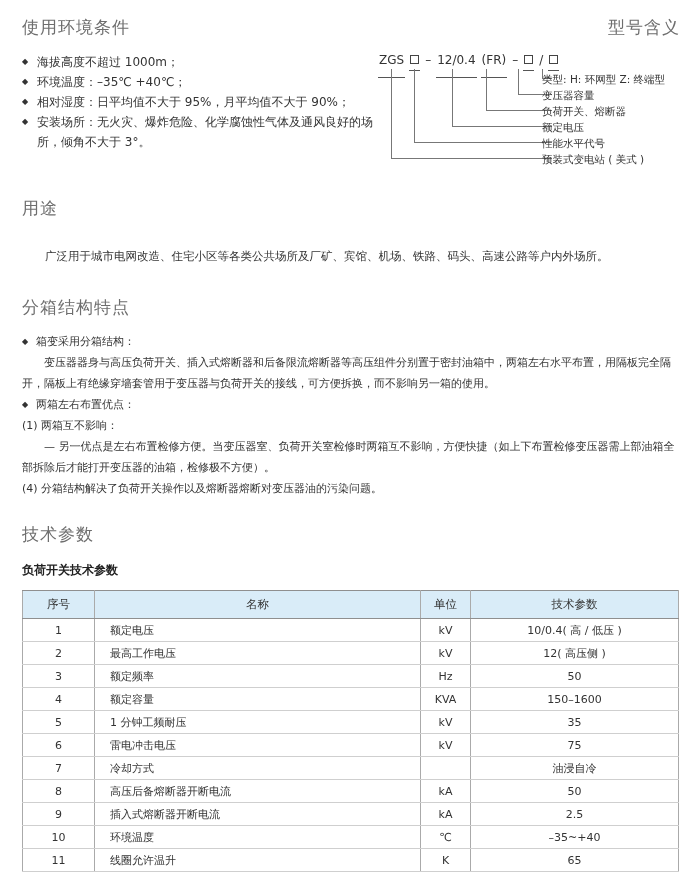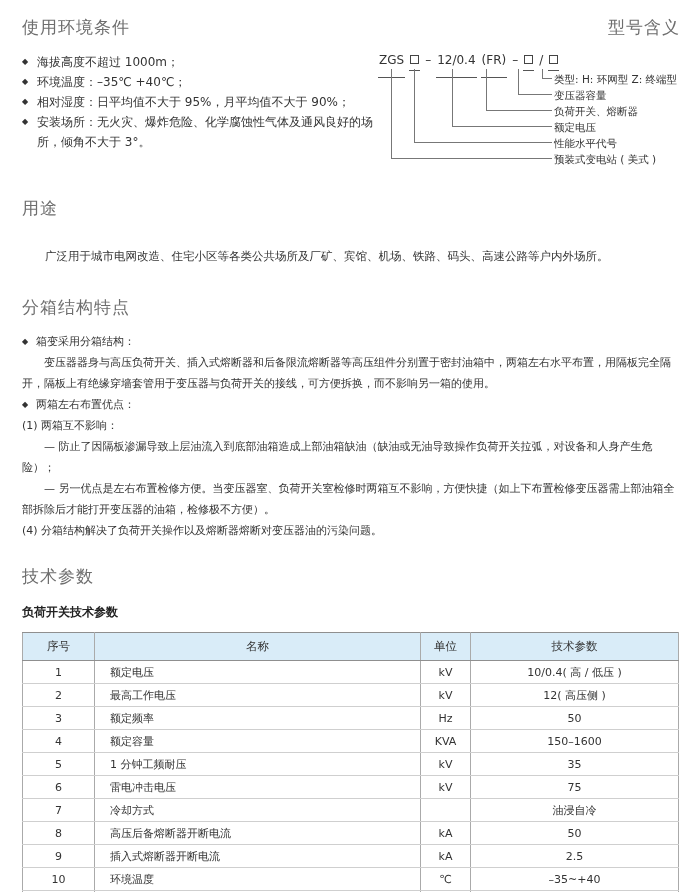--- a/index.html
+++ b/index.html
@@ -28,21 +28,21 @@
   }
 
   
   .diagram { position:relative; height:118px; margin-top:14px; }
   .code-line { position:absolute; left:0; top:0; white-space:nowrap; font-size:12px; color:#333; }
   .code-line .seg { display:inline-block; border-bottom:1px solid #555; padding:0 1px 10px 1px; margin-right:4px; }
   .code-line .sep { display:inline-block; padding:0 1px 2px 1px; margin-right:4px; }
   .code-line .boxseg { display:inline-block; border-bottom:1px solid #555; padding:0 1px 3px 1px; margin-right:4px; }
   .code-line .sq { display:inline-block; width:9px; height:9px; border:1px solid #444; background:#fff; }
   .conn { position:absolute; border-left:1px solid #777; border-bottom:1px solid #777; }
-  .dlabel { position:absolute; left:176px; font-size:10.5px; color:#333; white-space:nowrap; line-height:15px; }
+  .dlabel { position:absolute; left:164px; font-size:10.5px; color:#333; white-space:nowrap; line-height:15px; }
 
   
   .usage-head { margin-top:26px; }
   .usage-body { margin-top:26px; font-size:11.5px; line-height:20px; text-indent:2em; color:#333; }
 
   
   .struct-head { margin-top:30px; }
   .struct { margin-top:12px; }
   .struct .line { font-size:11px; line-height:21px; color:#333; }
   .struct .line.bullet { position:relative; padding-left:14px; }
@@ -109,21 +109,20 @@
 
   <h2 class="sec usage-head">用途</h2>
   <p class="usage-body">广泛用于城市电网改造、住宅小区等各类公共场所及厂矿、宾馆、机场、铁路、码头、高速公路等户内外场所。</p>
 
   <h2 class="sec struct-head">分箱结构特点</h2>
   <div class="struct" id="struct-lines">
       <div class="line bullet"><span class="blt">◆</span><span>箱变采用分箱结构：</span></div>
       <div class="line indent">变压器器身与高压负荷开关、插入式熔断器和后备限流熔断器等高压组件分别置于密封油箱中，两箱左右水平布置，用隔板完全隔开，隔板上有绝缘穿墙套管用于变压器与负荷开关的接线，可方便拆换，而不影响另一箱的使用。</div>
       <div class="line bullet"><span class="blt">◆</span><span>两箱左右布置优点：</span></div>
       <div class="line plain">(1) 两箱互不影响：</div>
-      <div class="line indent">— 防止了因隔板渗漏导致上层油流入到底部油箱造成上部油箱缺油（缺油或无油导致操作负荷开关拉弧，对设备和人身产生危险）；</div>
       <div class="line indent">— 另一优点是左右布置检修方便。当变压器室、负荷开关室检修时两箱互不影响，方便快捷（如上下布置检修变压器需上部油箱全部拆除后才能打开变压器的油箱，检修极不方便）。</div>
       <div class="line plain">(4) 分箱结构解决了负荷开关操作以及熔断器熔断对变压器油的污染问题。</div>
     </div>
 
   <h2 class="sec tech-head">技术参数</h2>
   <div class="tech-sub">负荷开关技术参数</div>
 
   <table class="params">
     <thead>
       <tr id="params-head-row">

